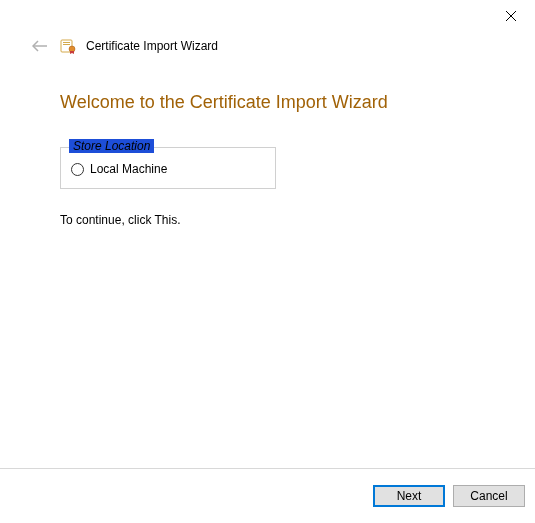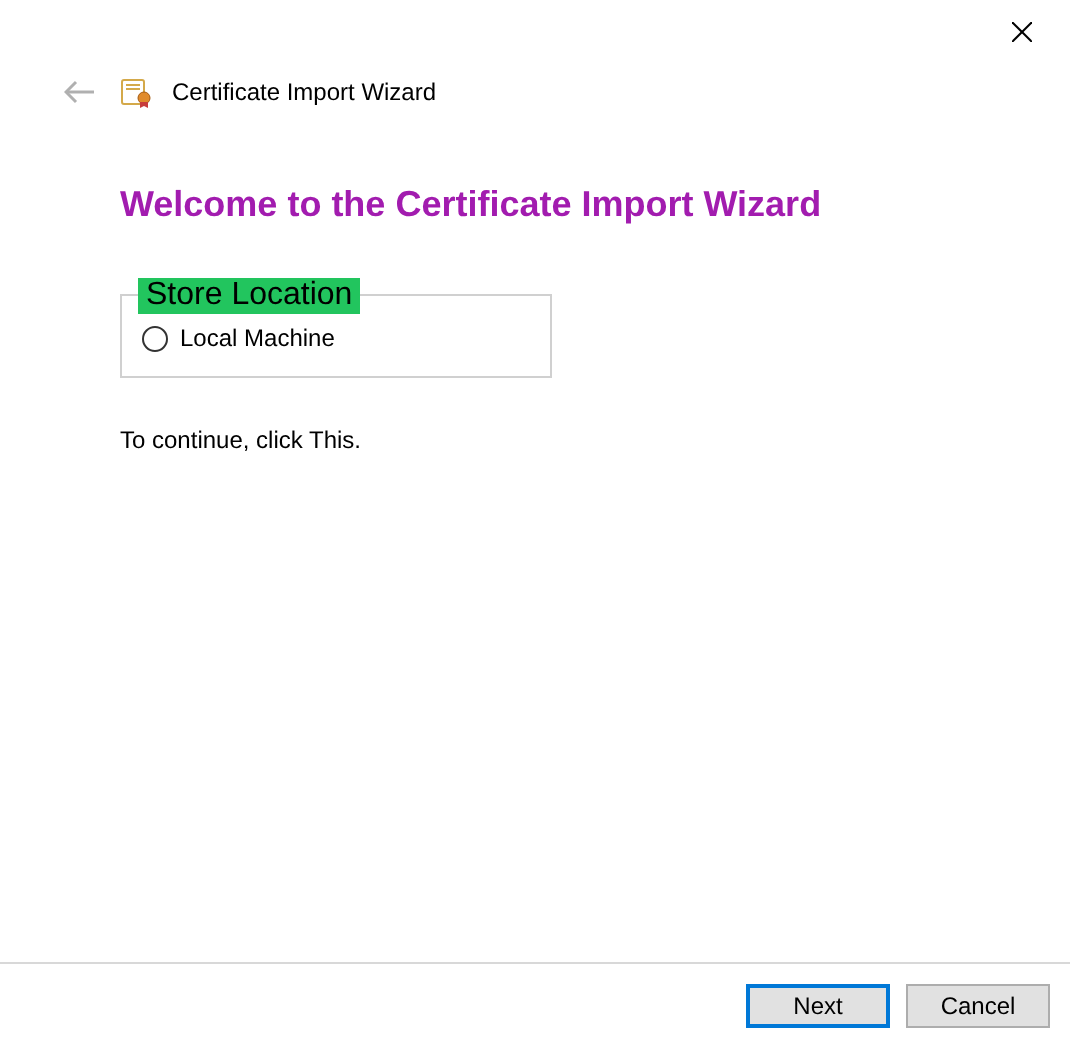--- a/index.html
+++ b/index.html
@@ -50,45 +50,46 @@
     .wizard-title {
       font-size: 12px;
       color: #000;
       font-weight: 400;
     }
     .content {
       padding: 36px 56px 0 60px;
     }
     .welcome-heading {
       font-size: 18px;
-      font-weight: 700;
+      font-weight: 400;
       margin-bottom: 34px;
-      color: #a21caf;
+      color: #a16207;
     }
     .body-text {
       font-size: 12px;
       line-height: 1.35;
       margin-bottom: 18px;
     }
     .body-text.last { margin-bottom: 18px; }
     .fieldset {
       border: 1px solid #d0d0d0;
       width: 216px;
       padding: 6px 10px 12px 10px;
       position: relative;
       margin-top: 8px;
       margin-bottom: 24px;
     }
     .fieldset-legend {
       position: absolute;
       top: -9px;
       left: 8px;
-      background: #22c55e;
+      background: #1d4ed8;
       padding: 0 4px;
-      font-size: 16px;
+      font-size: 12px;
+      font-style: italic;
     }
     .radio-row {
       display: flex;
       align-items: center;
       gap: 6px;
       margin-top: 8px;
       cursor: pointer;
     }
     .radio {
       width: 13px; height: 13px;
@@ -105,21 +106,21 @@
       background: #000;
       border-radius: 50%;
     }
     .radio-label { font-size: 12px; }
     .continue-text { font-size: 12px; }
     .button-bar {
       position: absolute;
       bottom: 0; left: 0; right: 0;
       border-top: 1px solid #d8d8d8;
       background: #fff;
-      height: 42px;
+      height: 55px;
       display: flex;
       align-items: center;
       justify-content: flex-end;
       padding-right: 10px;
       gap: 8px;
     }
     .btn {
       min-width: 72px;
       height: 22px;
       font-size: 12px;

